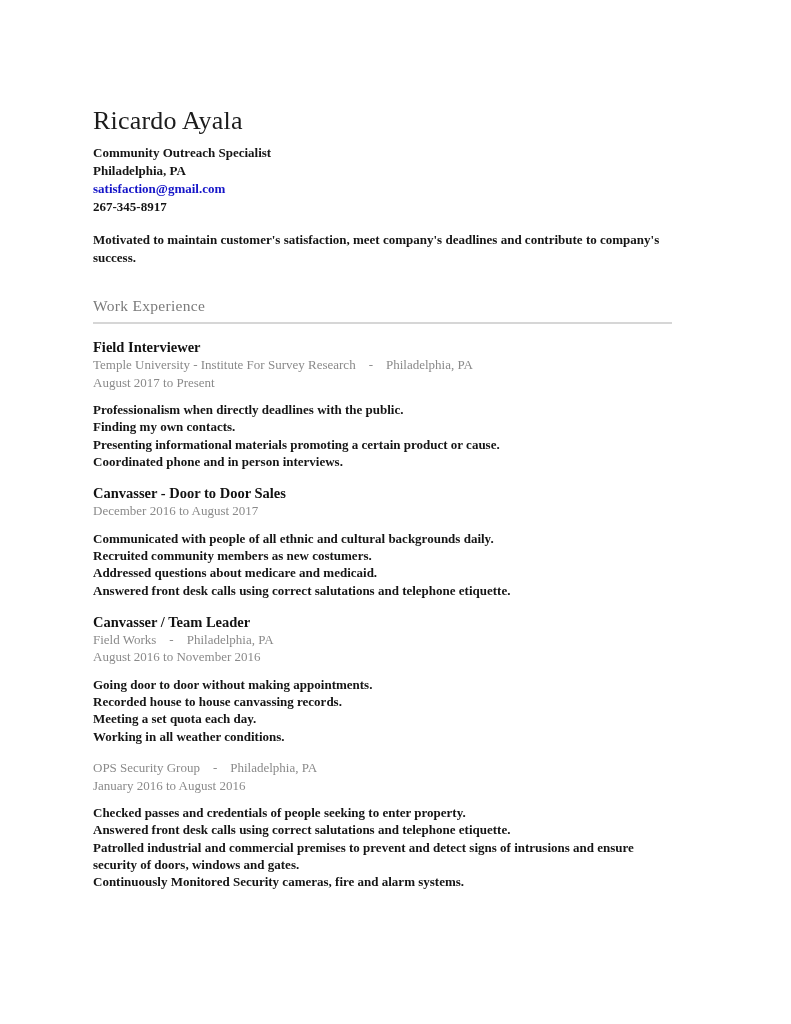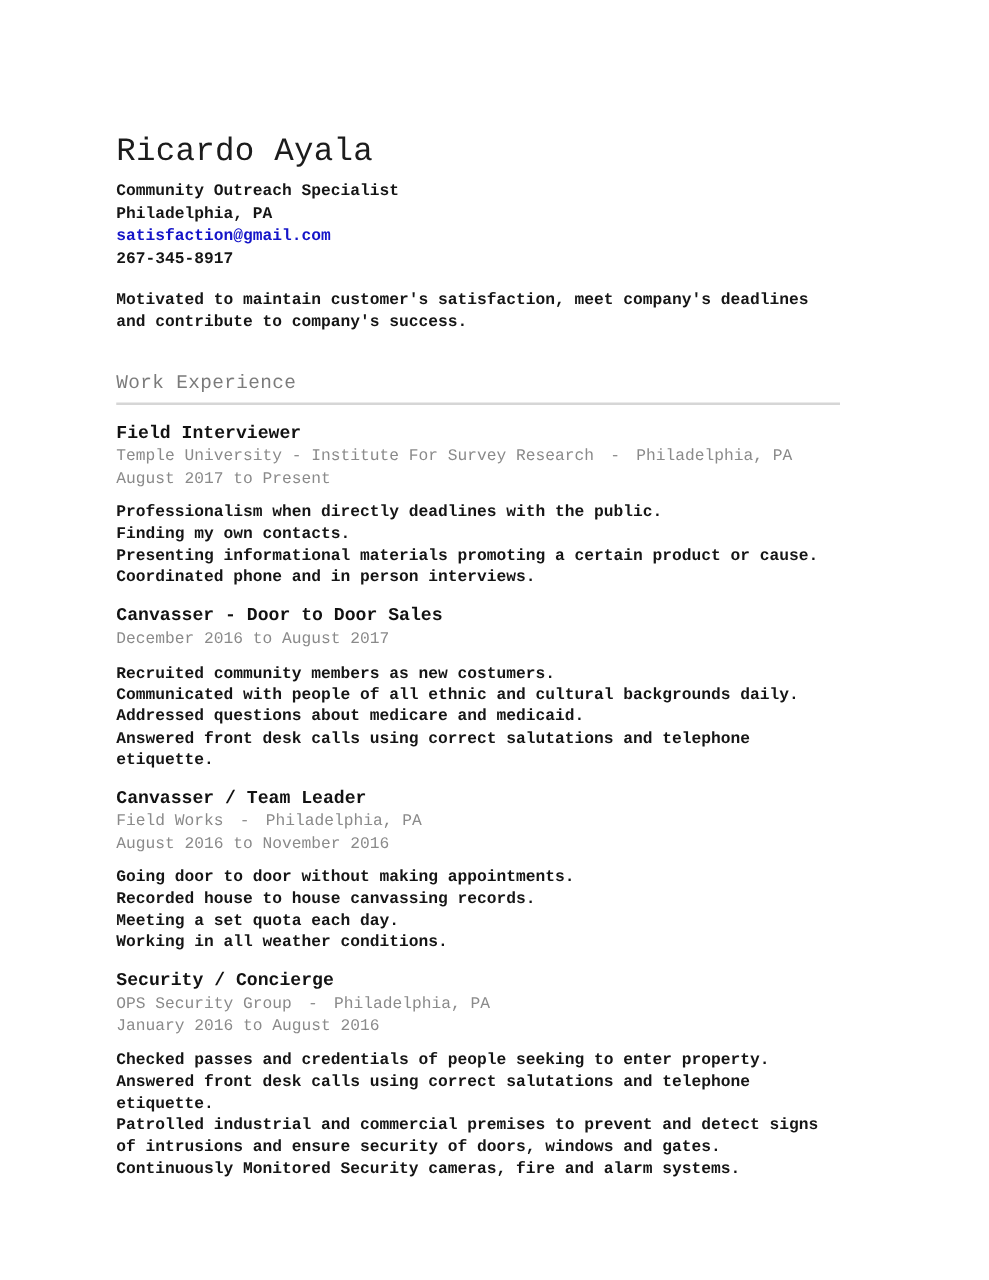--- a/index.html
+++ b/index.html
@@ -8,21 +8,21 @@
     --heading_gray:#7b7b7b;
     --divider_gray:#d6d6d6;
     --link_blue:#1414c8;
     --page_bg:#ffffff;
   }
   *{box-sizing:border-box;}
   html,body{margin:0;padding:0;background:var(--page_bg);}
   .page{
     width:791px;height:1024px;background:var(--page_bg);
     padding:107px 119px 0 93px;
-    font-family:Liberation Mono, monospace;
+    font-family:Liberation Serif, serif;
     color:var(--text_black);
   }
   .name{
     font-size:26px;font-weight:400;color:#1c1c1c;
     margin:0 0 9px 0;line-height:28px;letter-spacing:0.2px;
   }
   .contact-line{
     font-size:13px;font-weight:700;line-height:18px;color:var(--text_black);
   }
   .email-line a{
@@ -71,41 +71,40 @@
       <div>Finding my own contacts.</div>
       <div>Presenting informational materials promoting a certain product or cause.</div>
       <div>Coordinated phone and in person interviews.</div>
     </div>
   </div>
 
   <div class="job">
     <div class="job-title">Canvasser - Door to Door Sales</div>
     <div class="job-meta">December 2016 to August 2017</div>
     <div class="duties">
+      <div>Communicated with people of all ethnic and cultural backgrounds daily.</div>
       <div>Recruited community members as new costumers.</div>
-      <div>Communicated with people of all ethnic and cultural backgrounds daily.</div>
       <div>Addressed questions about medicare and medicaid.</div>
       <div>Answered front desk calls using correct salutations and telephone etiquette.</div>
     </div>
   </div>
 
   <div class="job">
     <div class="job-title">Canvasser / Team Leader</div>
     <div class="job-meta"><span>Field Works</span><span class="meta-sep">-</span><span>Philadelphia, PA</span></div>
     <div class="job-meta">August 2016 to November 2016</div>
     <div class="duties">
       <div>Going door to door without making appointments.</div>
       <div>Recorded house to house canvassing records.</div>
       <div>Meeting a set quota each day.</div>
       <div>Working in all weather conditions.</div>
     </div>
   </div>
 
   <div class="job">
-    <div class="job-title">Security / Concierge</div>
     <div class="job-meta"><span>OPS Security Group</span><span class="meta-sep">-</span><span>Philadelphia, PA</span></div>
     <div class="job-meta">January 2016 to August 2016</div>
     <div class="duties">
       <div>Checked passes and credentials of people seeking to enter property.</div>
       <div>Answered front desk calls using correct salutations and telephone etiquette.</div>
       <div>Patrolled industrial and commercial premises to prevent and detect signs of intrusions and ensure security of doors, windows and gates.</div>
       <div>Continuously Monitored Security cameras, fire and alarm systems.</div>
     </div>
   </div>
 

